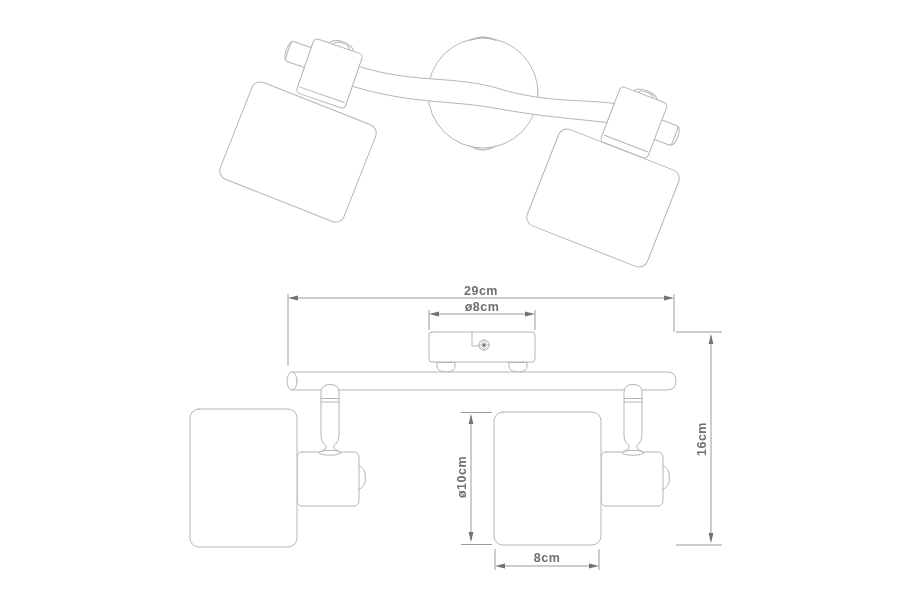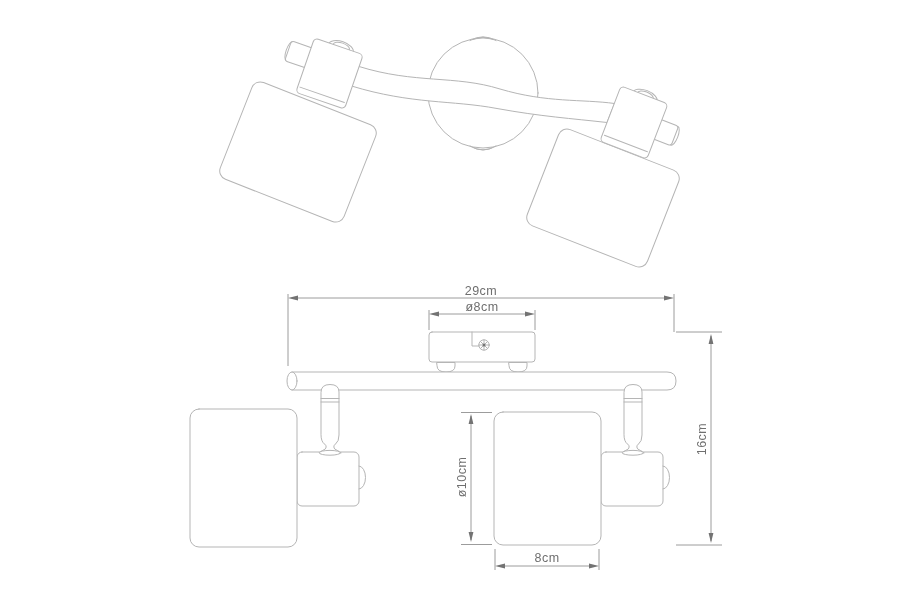--- a/index.html
+++ b/index.html
@@ -3,21 +3,21 @@
 <meta charset="utf-8">
 <style>
   :root{
     --background:#ffffff;
     --line:#b5b5b5;
     --dimension-line:#9c9c9c;
     --arrow:#737373;
     --text:#6f6f6f;
   }
   html,body{margin:0;padding:0;background:var(--background);}
-  .stage{position:relative;width:900px;height:600px;background:var(--background);overflow:hidden;}
+  .stage{position:relative;width:900px;height:600px;background:var(--background);overflow:hidden;font-weight:bold;}
   svg{display:block;}
   .ln{fill:none;stroke:var(--line);stroke-width:1;stroke-linecap:round;stroke-linejoin:round;}
   .fw{fill:#ffffff;stroke:var(--line);stroke-width:1;stroke-linecap:round;stroke-linejoin:round;}
   .dim{fill:none;stroke:var(--dimension-line);stroke-width:1;stroke-linecap:butt;}
   .arw{fill:var(--arrow);stroke:none;}
   .dimtext{fill:var(--text);font-family:"Liberation Sans","DejaVu Sans",sans-serif;font-size:12.5px;letter-spacing:0.5px;}
   .screwdot{fill:var(--arrow);stroke:none;}
 </style>
 </head>
 <body>

